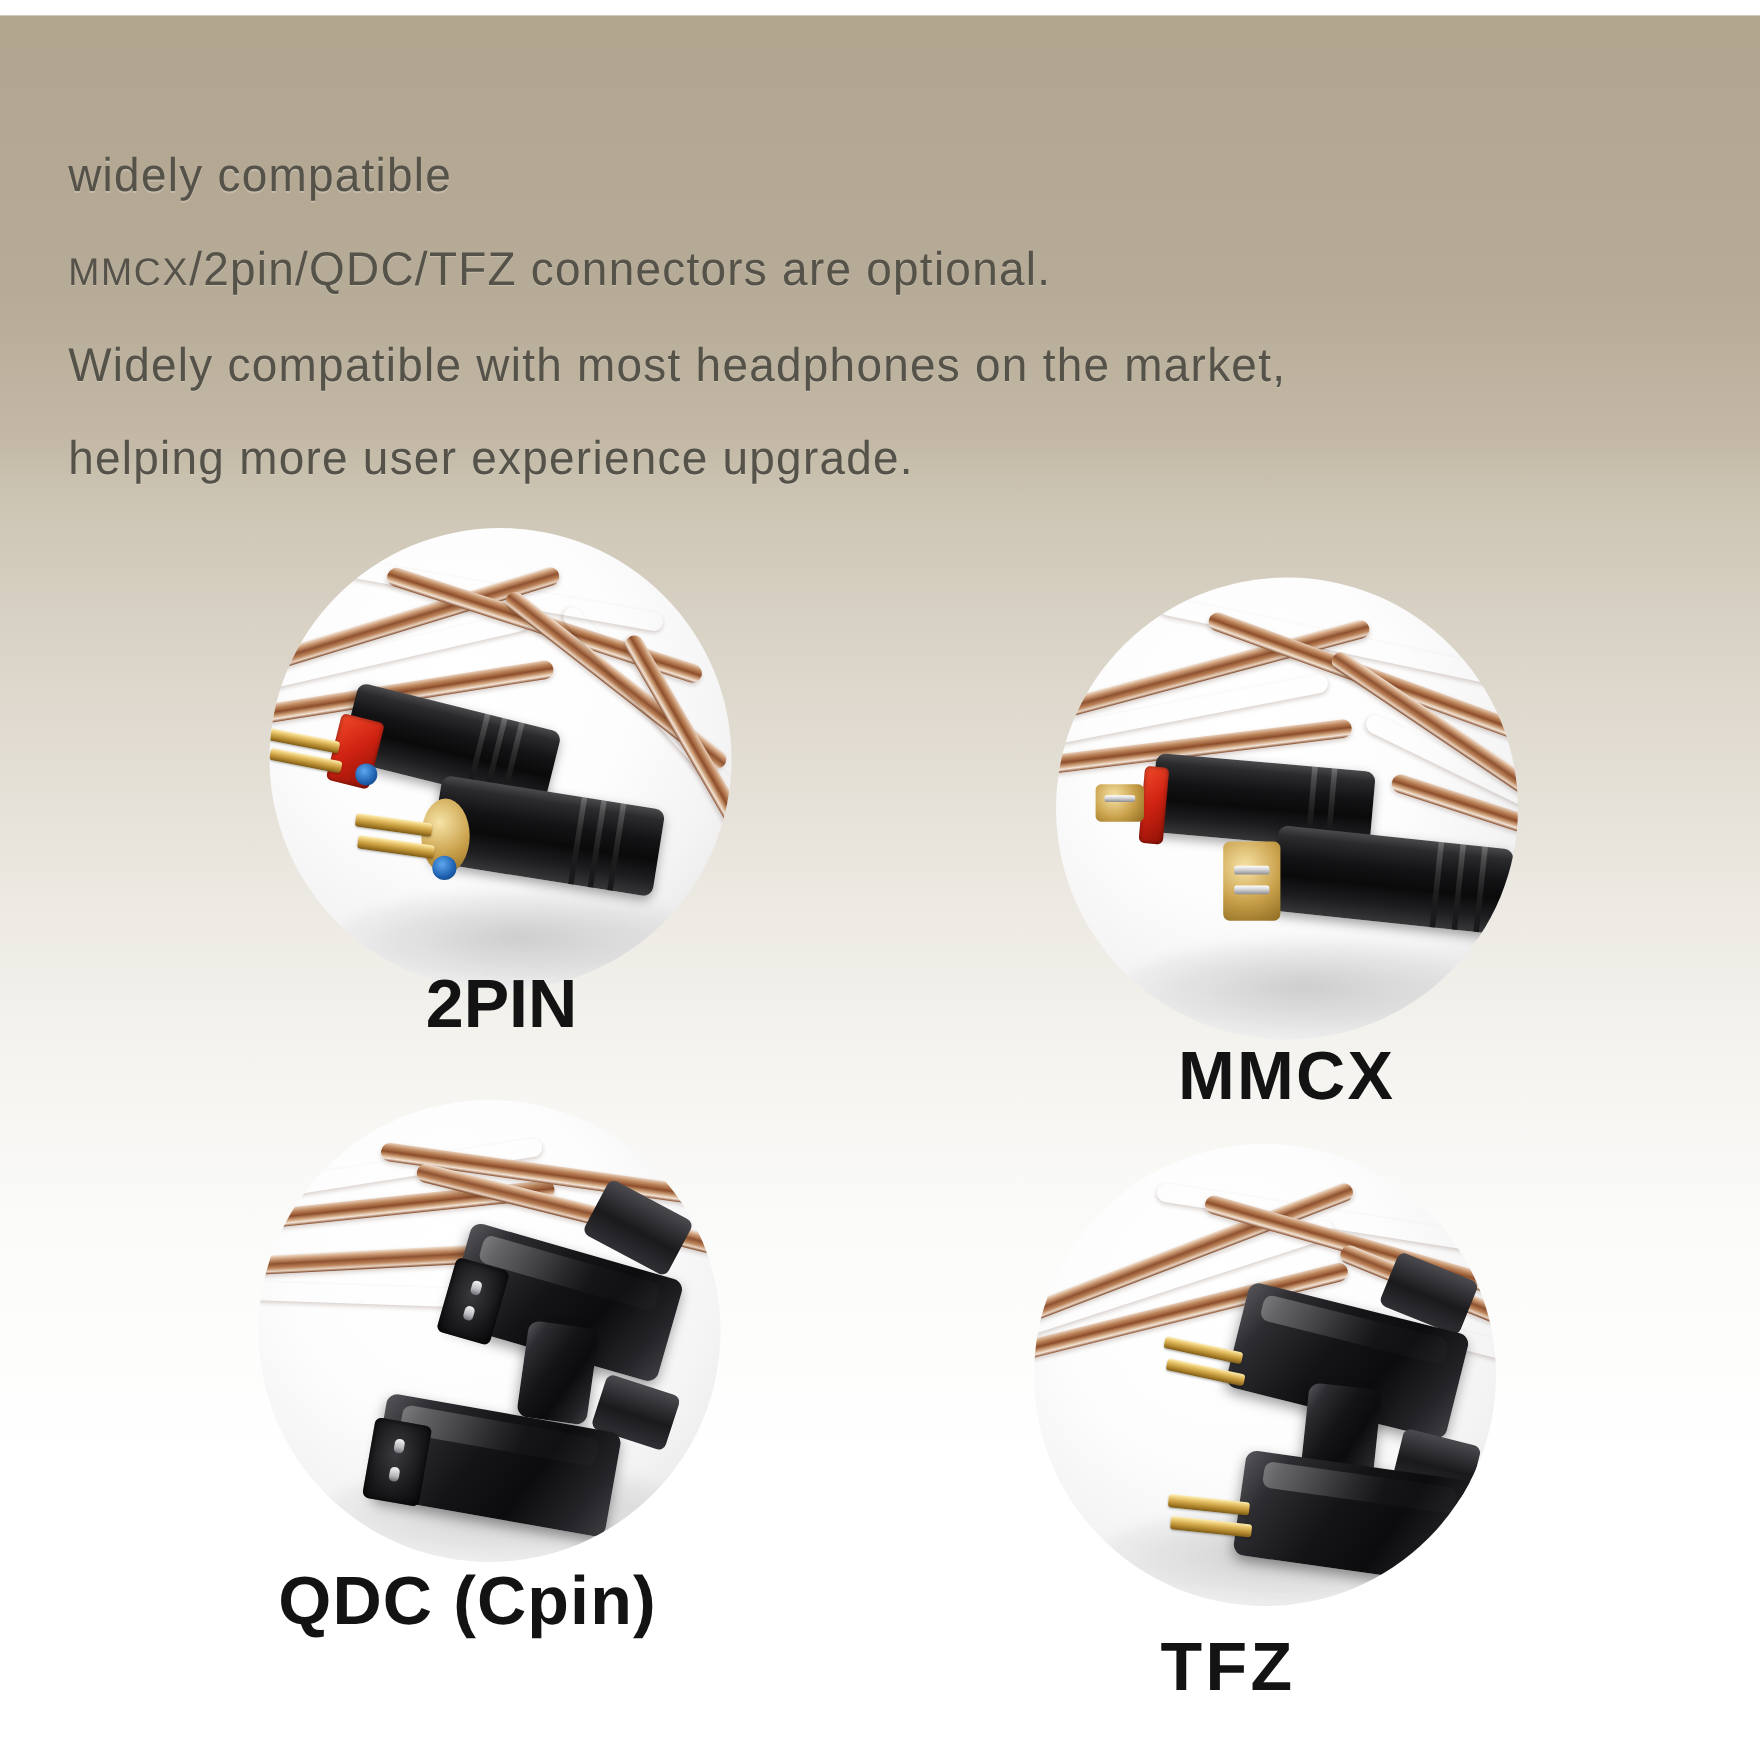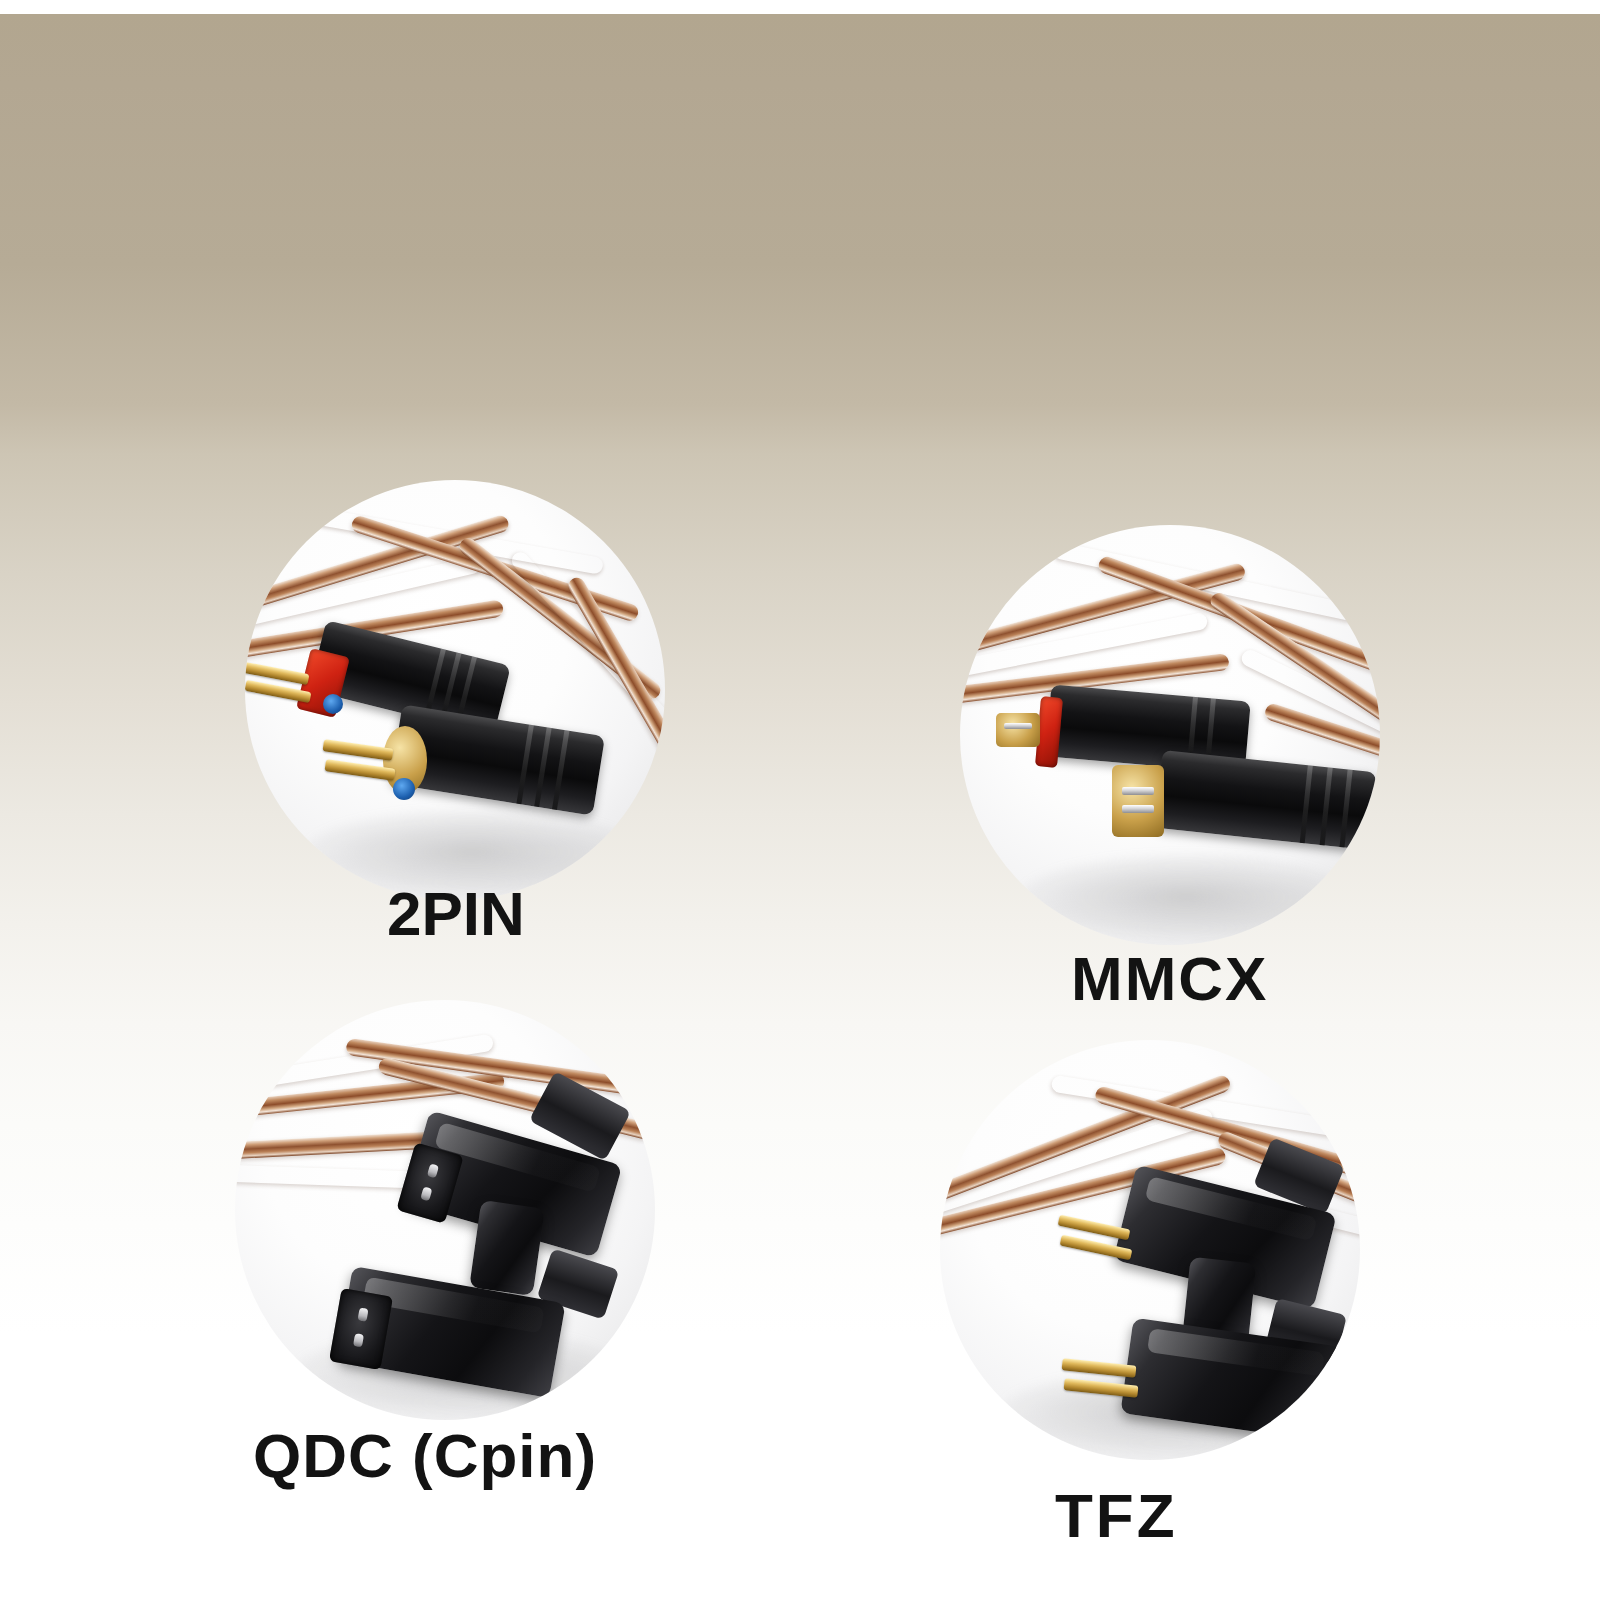--- a/index.html
+++ b/index.html
@@ -264,20 +264,26 @@
   .cap-tfz   { left: 170px; top: 440px; font-size: 62px; letter-spacing: 3px; }
 </style>
 </head>
 <body>
 
 <div id="page">
 
   <div class="bg-top-white"></div>
   <div class="bg-gradient"></div>
 
+  <div class="copy">
+    <div class="copy-line">widely compatible</div>
+    <div class="copy-line small-caps"><span class="sc">MMCX</span><span>/2pin/QDC/TFZ connectors are optional.</span></div>
+    <div class="copy-line">Widely compatible with most headphones on the market,</div>
+    <div class="copy-line">helping more user experience upgrade.</div>
+  </div>
 
   <div class="grid">
 
     <div class="cell cell-0">
       <div class="photo">
         <div class="photo-clip">
           <div class="photo-inner">
             <div class="floor-shadow"></div>
 
             <div class="cable" style="left:-30px; top:172px; width:330px; transform:rotate(-13deg);"></div>

